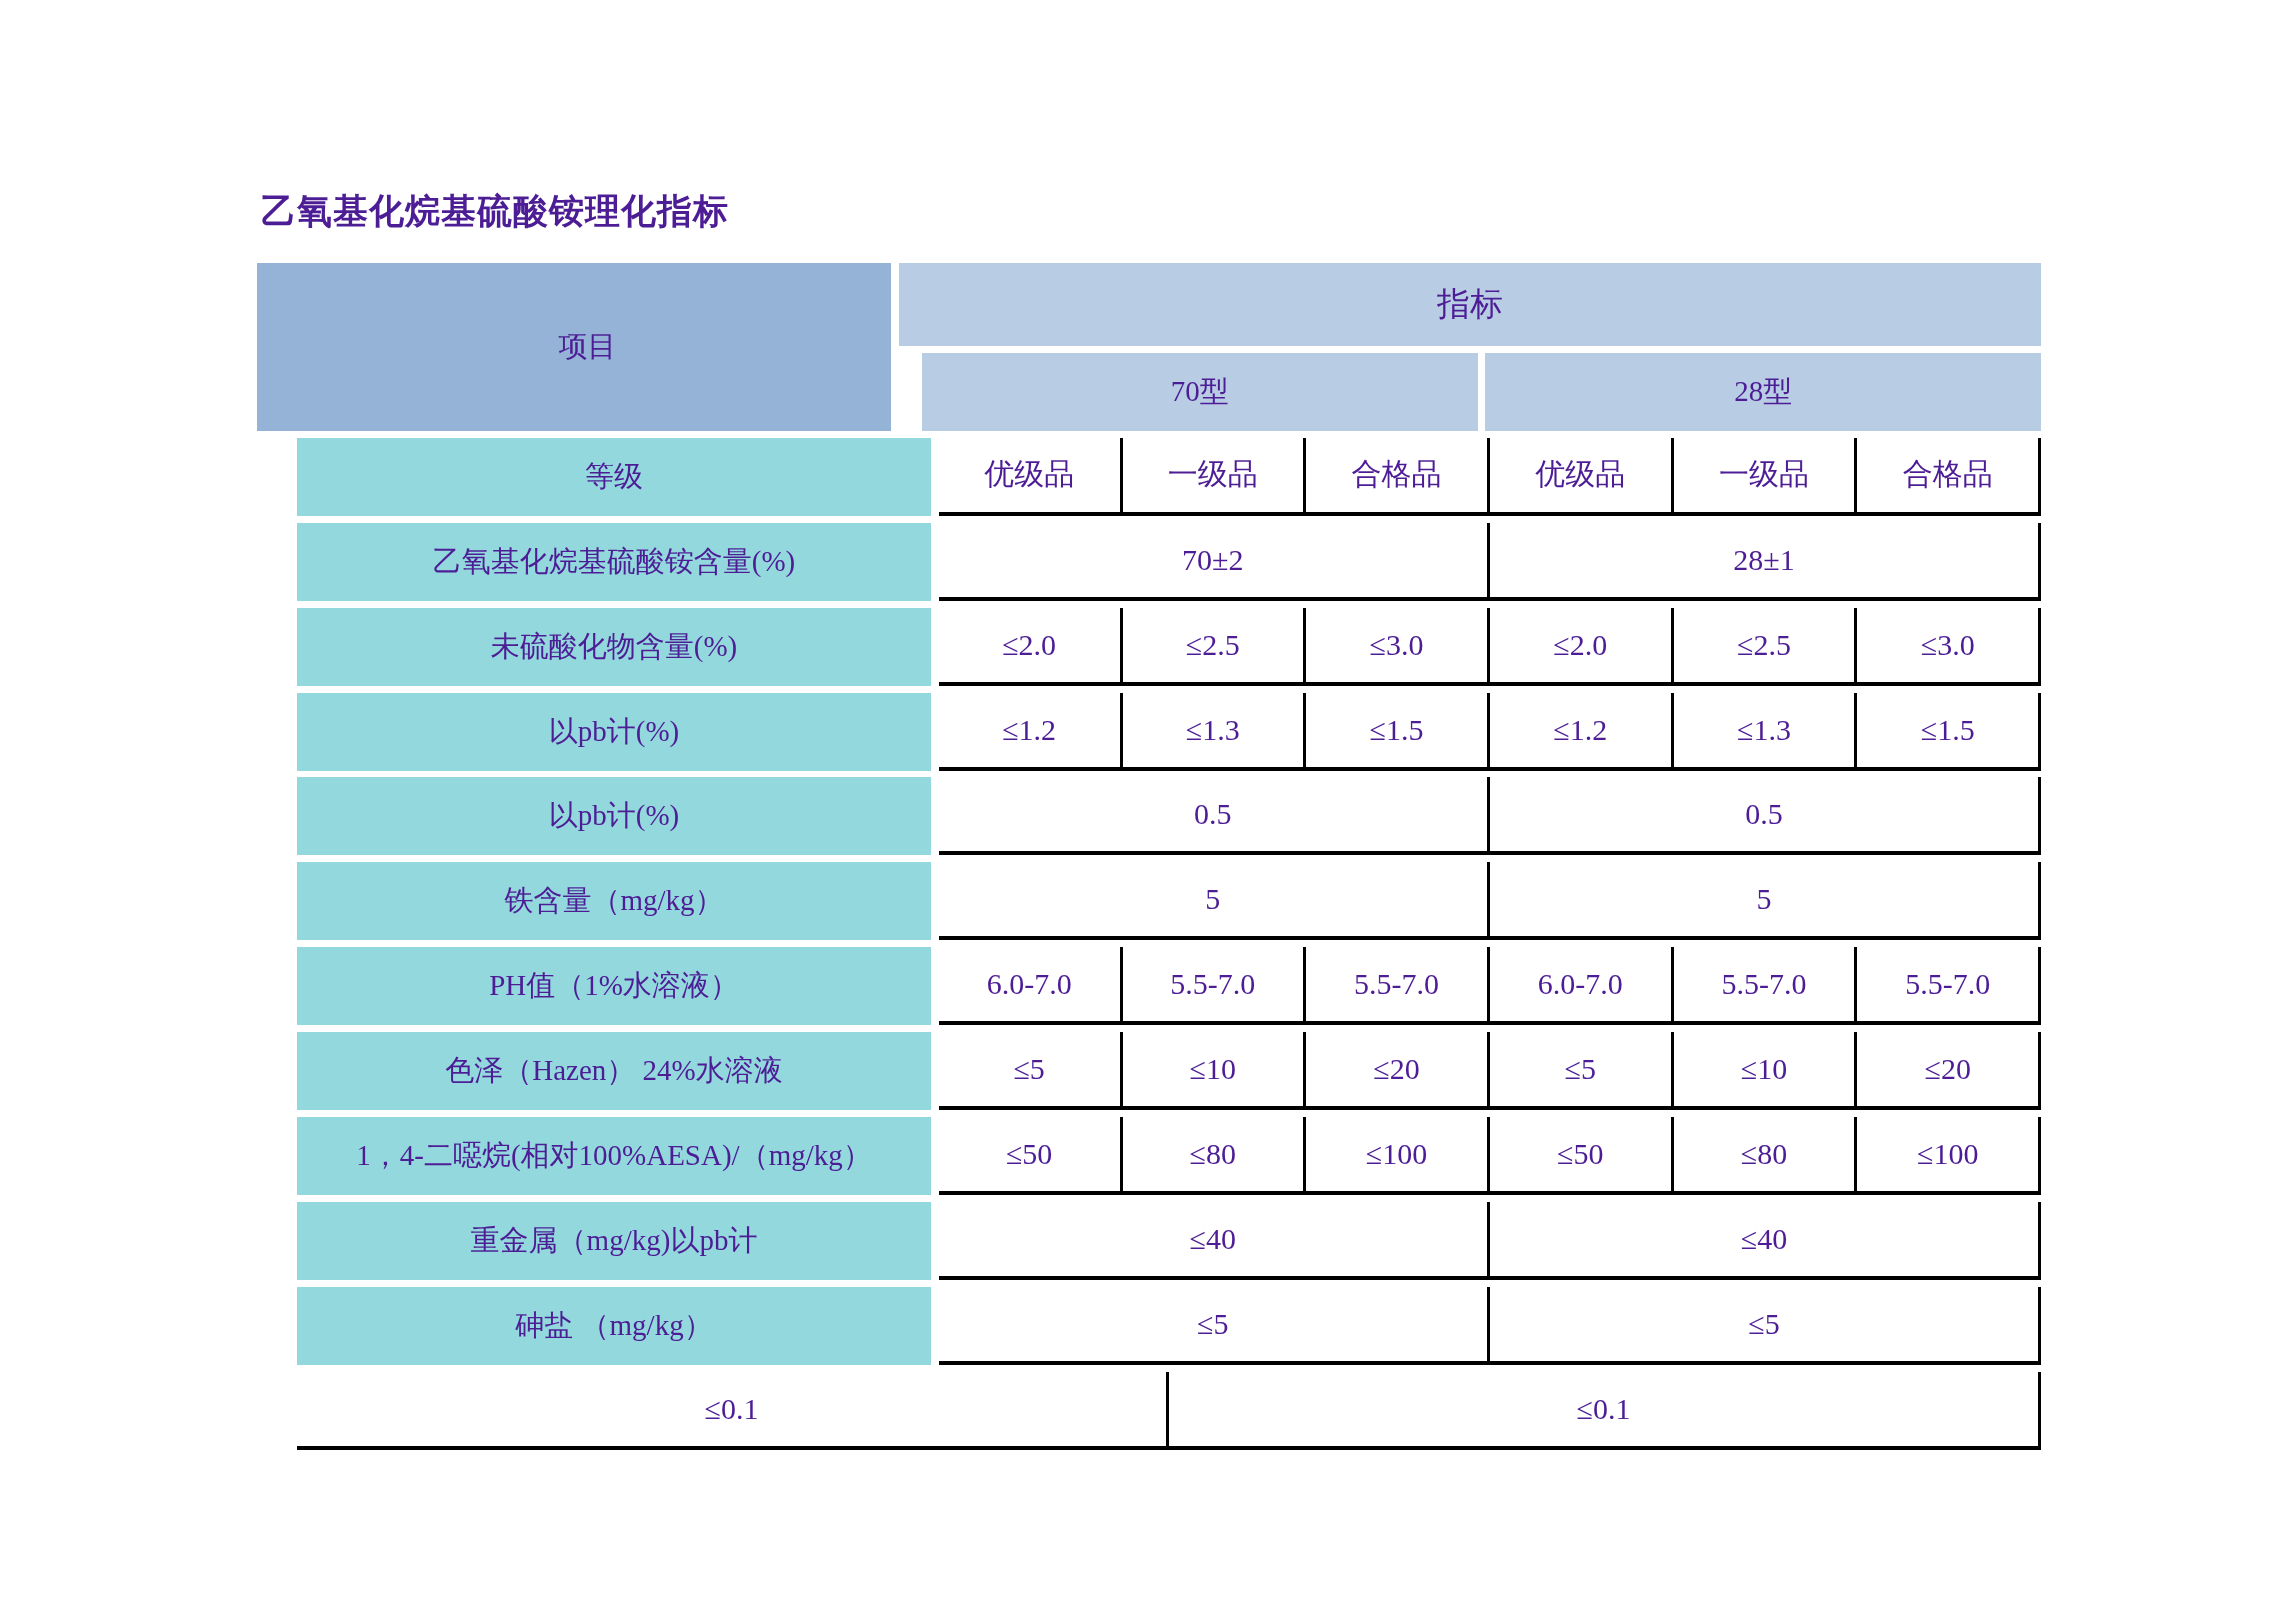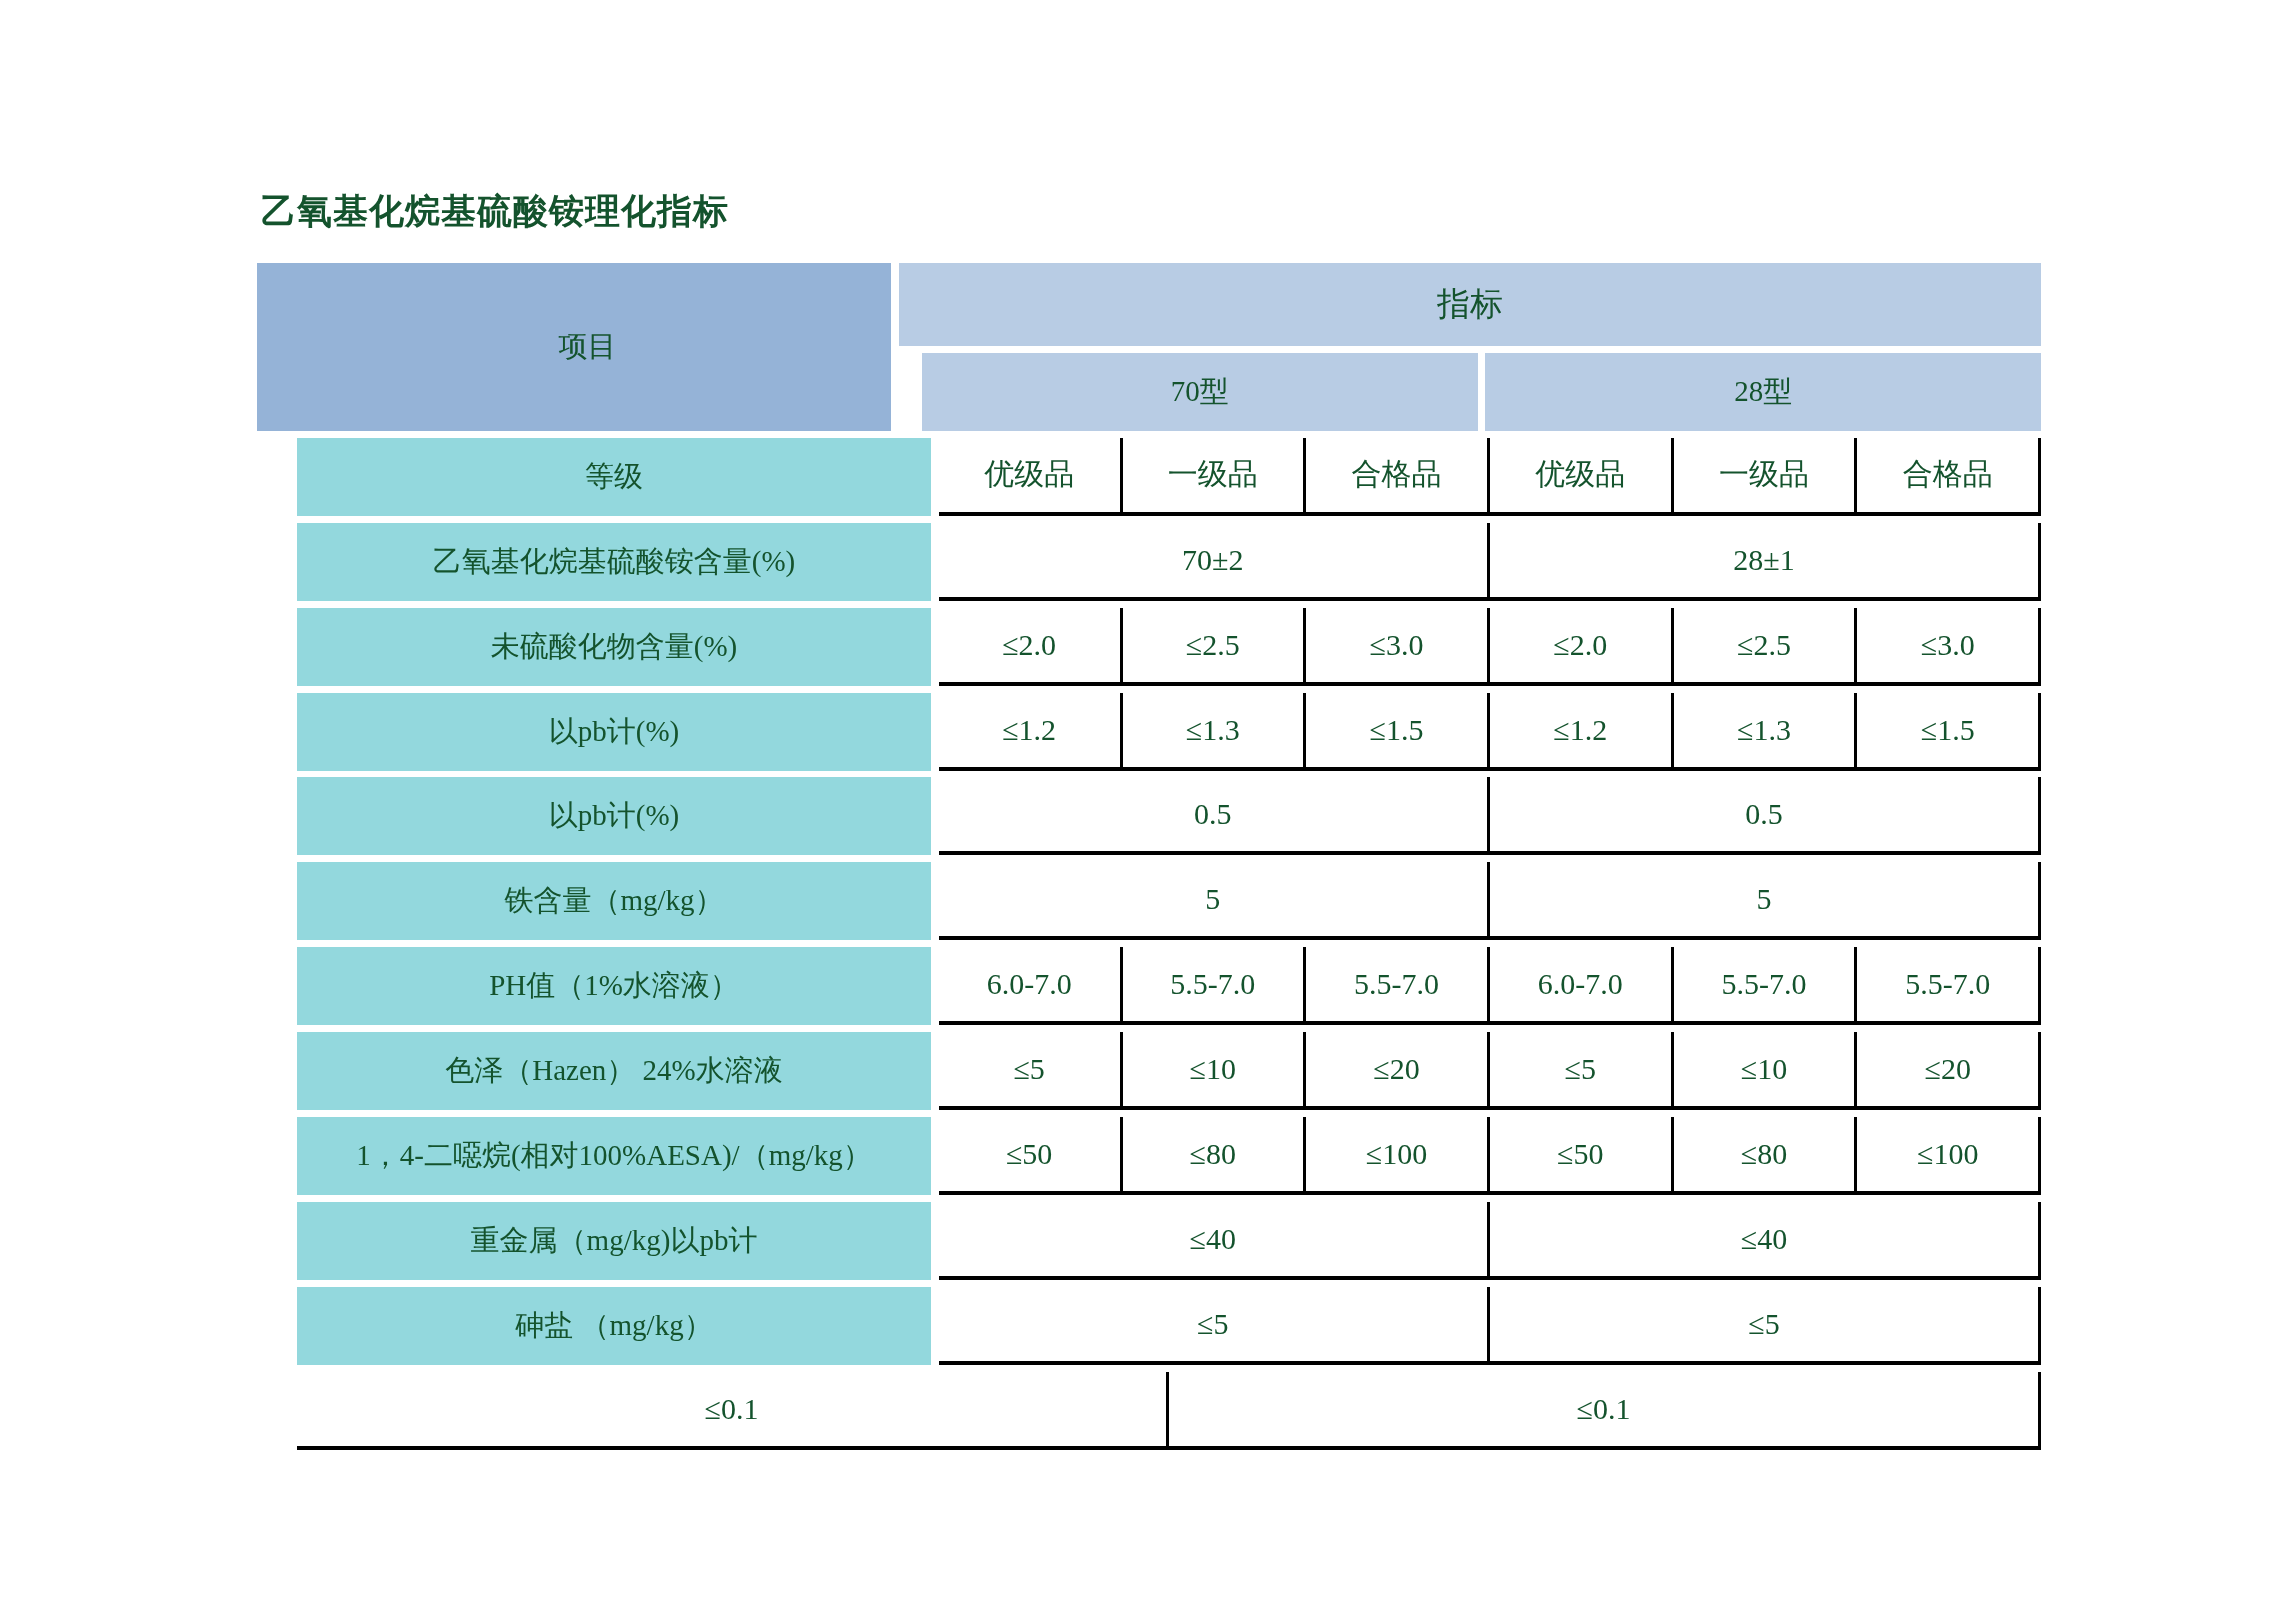--- a/index.html
+++ b/index.html
@@ -3,21 +3,21 @@
 <meta charset="utf-8">
 <style>
   html, body { margin: 0; padding: 0; background: #e8e8e8; }
   .page {
     position: relative;
     width: 2292px;
     height: 1621px;
     background: #ffffff;
     overflow: hidden;
     font-family: "Liberation Serif", "DejaVu Serif", serif;
-    color: #14532d;
+    color: #4c1d95;
   }
   .doc-title {
     position: absolute;
     left: 261px;
     top: 188px;
     font-size: 35px;
     font-weight: bold;
     letter-spacing: 1px;
     white-space: nowrap;
   }

